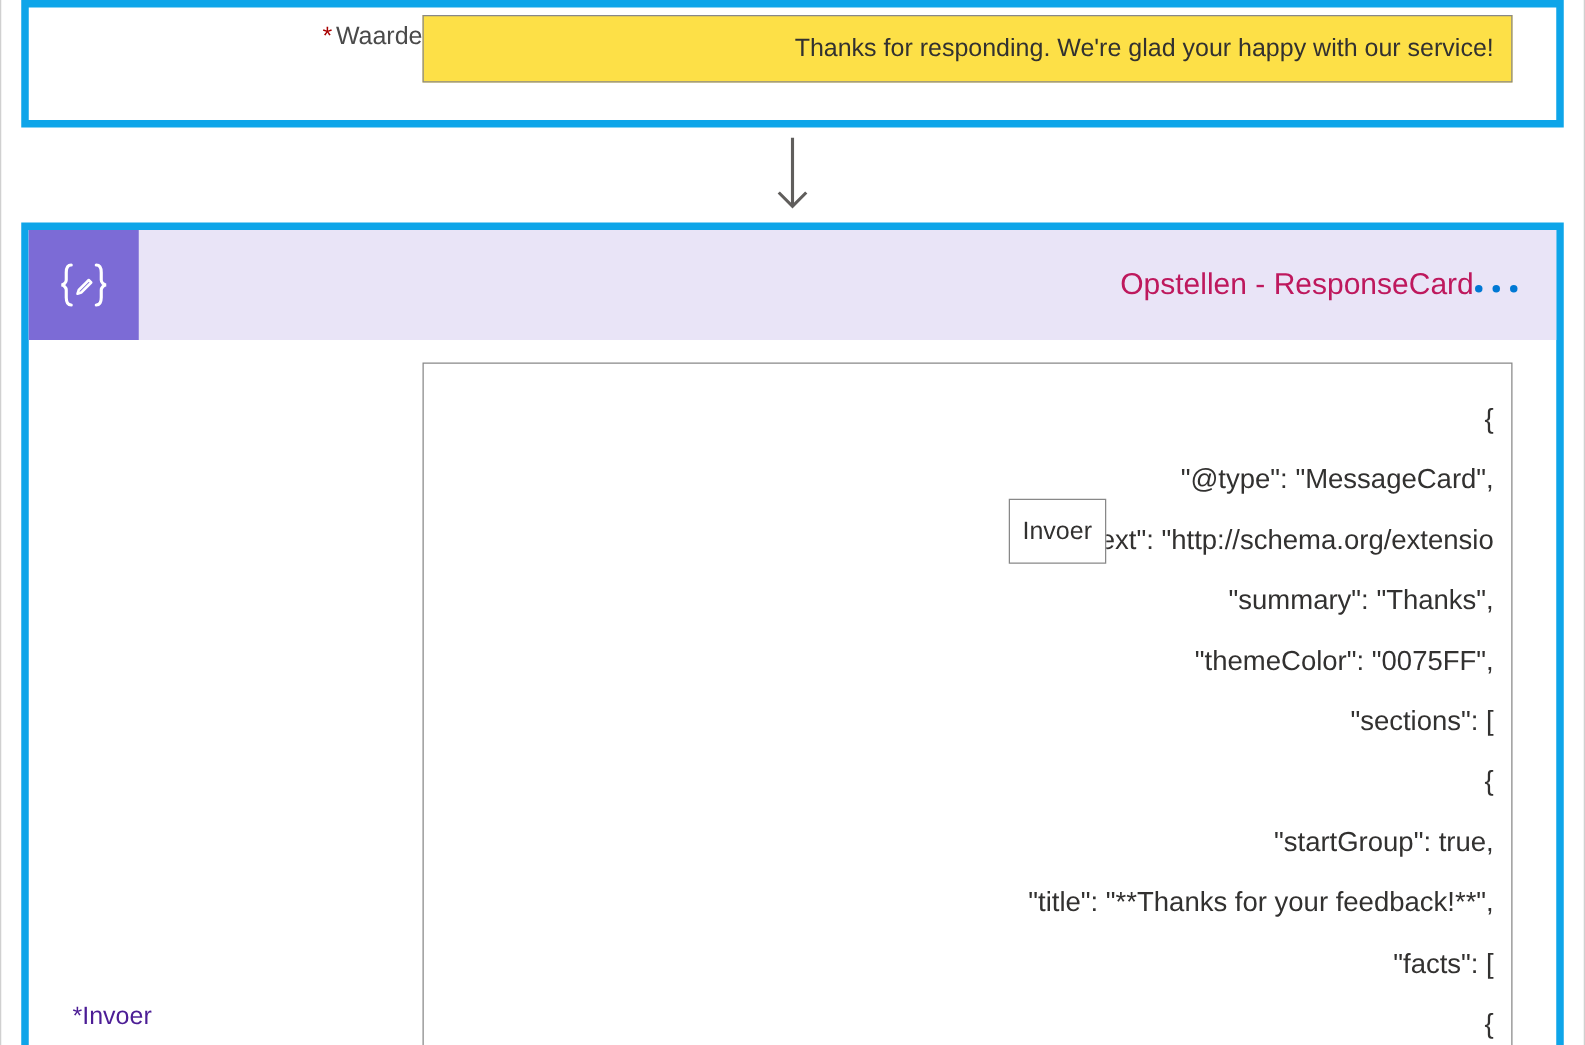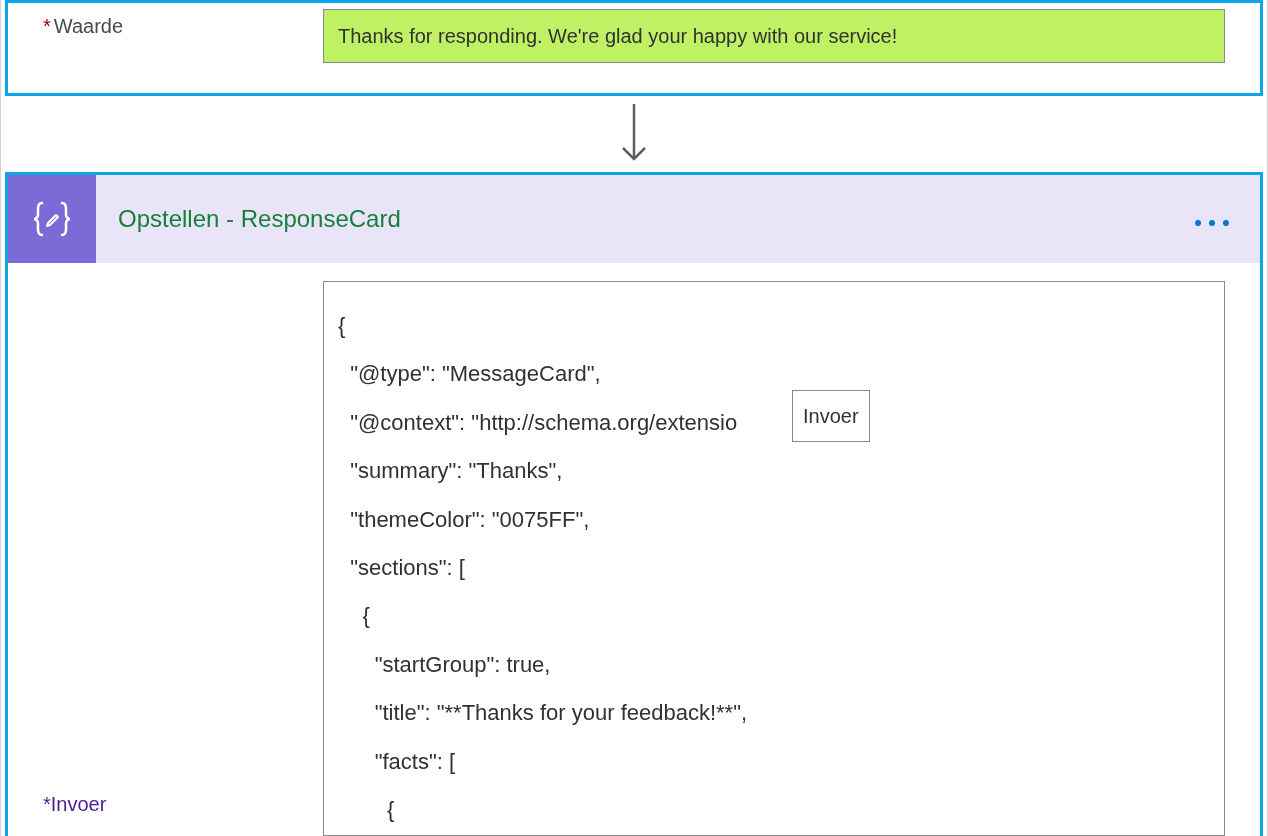--- a/index.html
+++ b/index.html
@@ -9,23 +9,24 @@
       font-size: 20px;
       color: #323130;
     }
     .outer-border {
       border-left: 1px solid #d0d0d0;
       border-right: 1px solid #d0d0d0;
       min-height: 836px;
       padding: 0;
     }
     .step-card {
-      border: 3px solid #0ea5e9;
-      margin: 0 4px;
+      border: 6px solid #0ea5e9;
+      margin: 0 16px;
       background: #fff;
+      text-align: right;
     }
     .step-body {
       display: flex;
       padding: 6px 35px 30px 35px;
       align-items: flex-start;
     }
     .field-label {
       width: 280px;
       padding-top: 6px;
       color: #4a4a4a;
@@ -34,21 +35,21 @@
     .field-label .asterisk {
       color: #a80000;
       margin-right: 3px;
     }
     .field-input {
       flex: 1;
       border: 1px solid #888;
       padding: 10px 14px;
       font-size: 20px;
       color: #323130;
-      background: #bef264;
+      background: #fde047;
       font-family: inherit;
       line-height: 1.6;
       white-space: pre-wrap;
       position: relative;
     }
     .flow-arrow {
       display: flex;
       justify-content: center;
       padding: 8px 0;
     }
@@ -70,21 +71,21 @@
       align-items: center;
       justify-content: center;
       flex-shrink: 0;
     }
     .step-icon-wrap svg {
       width: 48px;
       height: 48px;
     }
     .step-title {
       font-size: 24px;
-      color: #15803d;
+      color: #be185d;
       padding-left: 22px;
       flex: 1;
     }
     .step-menu {
       padding-right: 30px;
       color: #0078D4;
       font-size: 24px;
       letter-spacing: 5px;
       cursor: pointer;
     }

